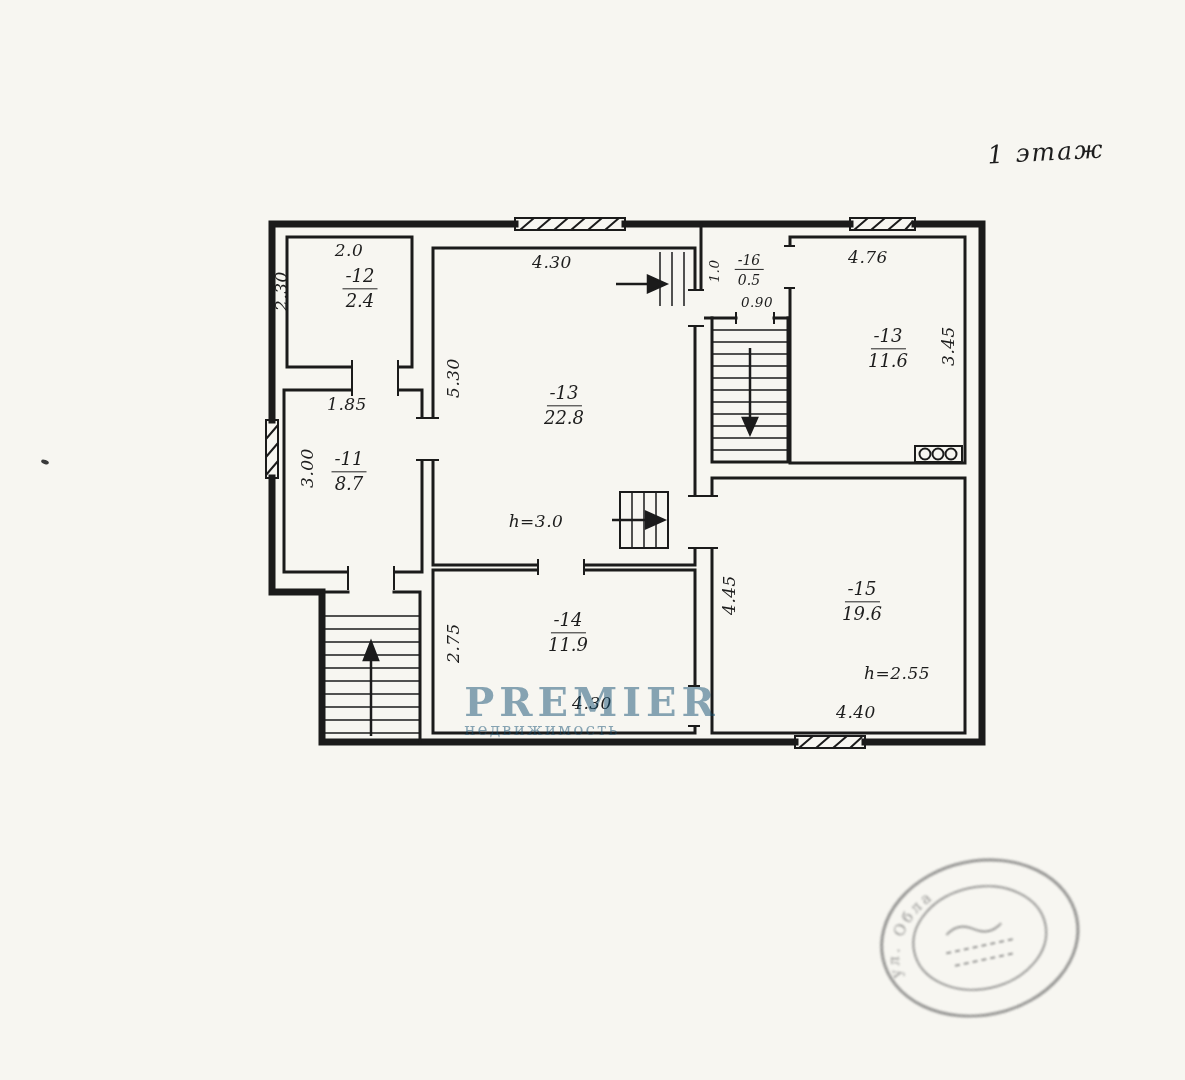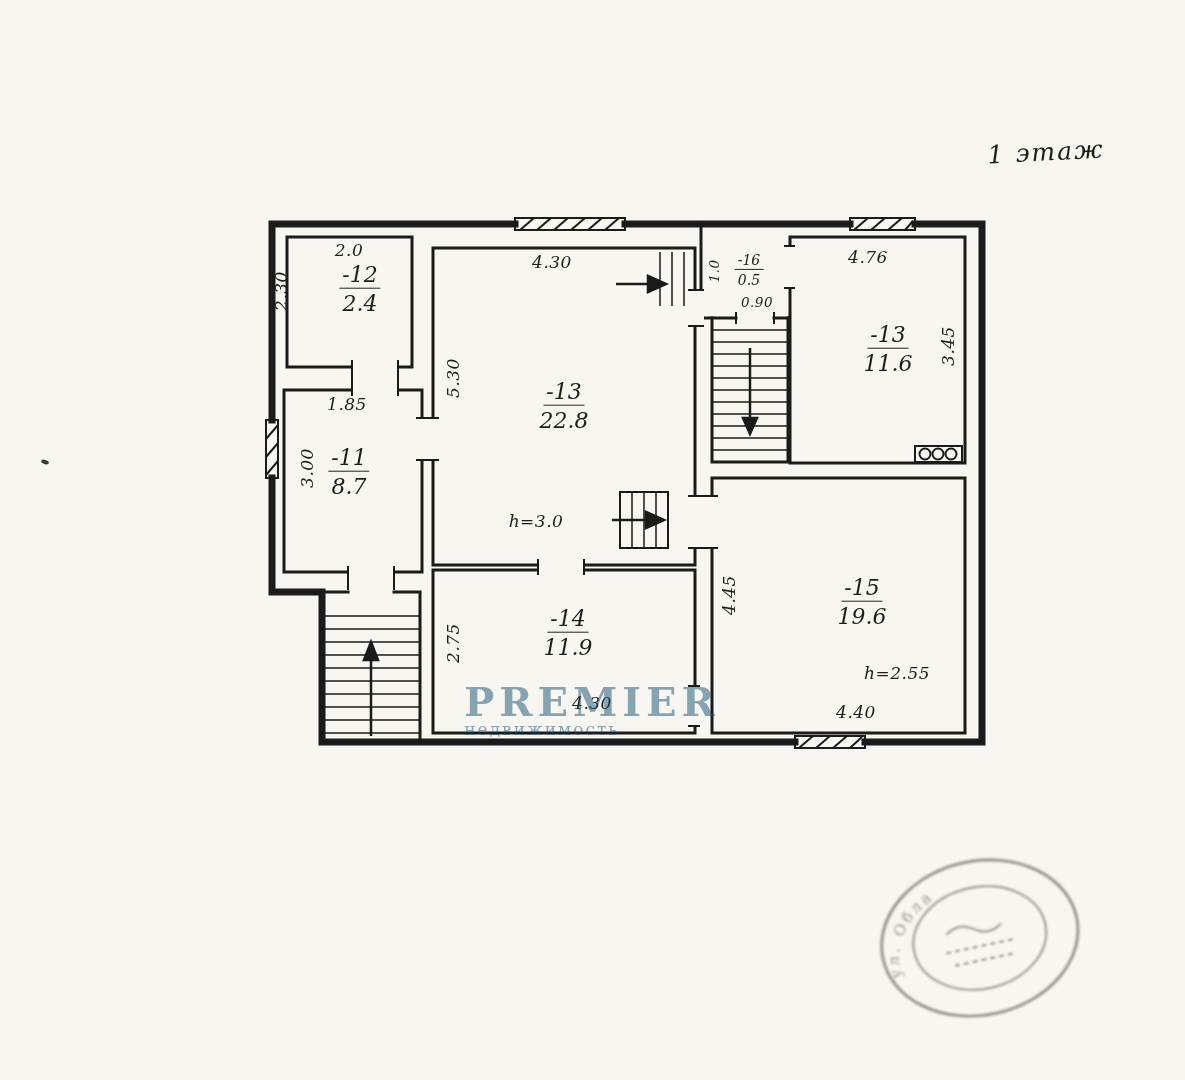--- a/index.html
+++ b/index.html
@@ -9,21 +9,21 @@
   }
   svg.plan{position:absolute;left:0;top:0;}
   .lbl{
     position:absolute;font-style:italic;font-size:17px;white-space:nowrap;
     transform:translate(-50%,-50%);letter-spacing:.5px;
   }
   .lbl.v{transform:translate(-50%,-50%) rotate(-90deg);}
   .lbl.sm{font-size:13.5px;}
   .room{
     position:absolute;transform:translate(-50%,-50%);text-align:center;
-    font-style:italic;font-size:22px;line-height:1.15;white-space:nowrap;
+    font-style:italic;font-size:18px;line-height:1.15;white-space:nowrap;
   }
   .room .num{display:inline-block;border-bottom:1.7px solid #242424;padding:0 3px 1px;}
   .room .area{display:block;margin-top:2px;}
   .room.sm{font-size:14px;}
   .floor-title{
     position:absolute;left:1046px;top:152px;font-style:italic;font-size:25px;
     transform:translate(-50%,-50%) rotate(-3deg);letter-spacing:2px;white-space:nowrap;
   }
   .watermark{
     position:absolute;left:592px;top:708px;transform:translate(-50%,-50%);

